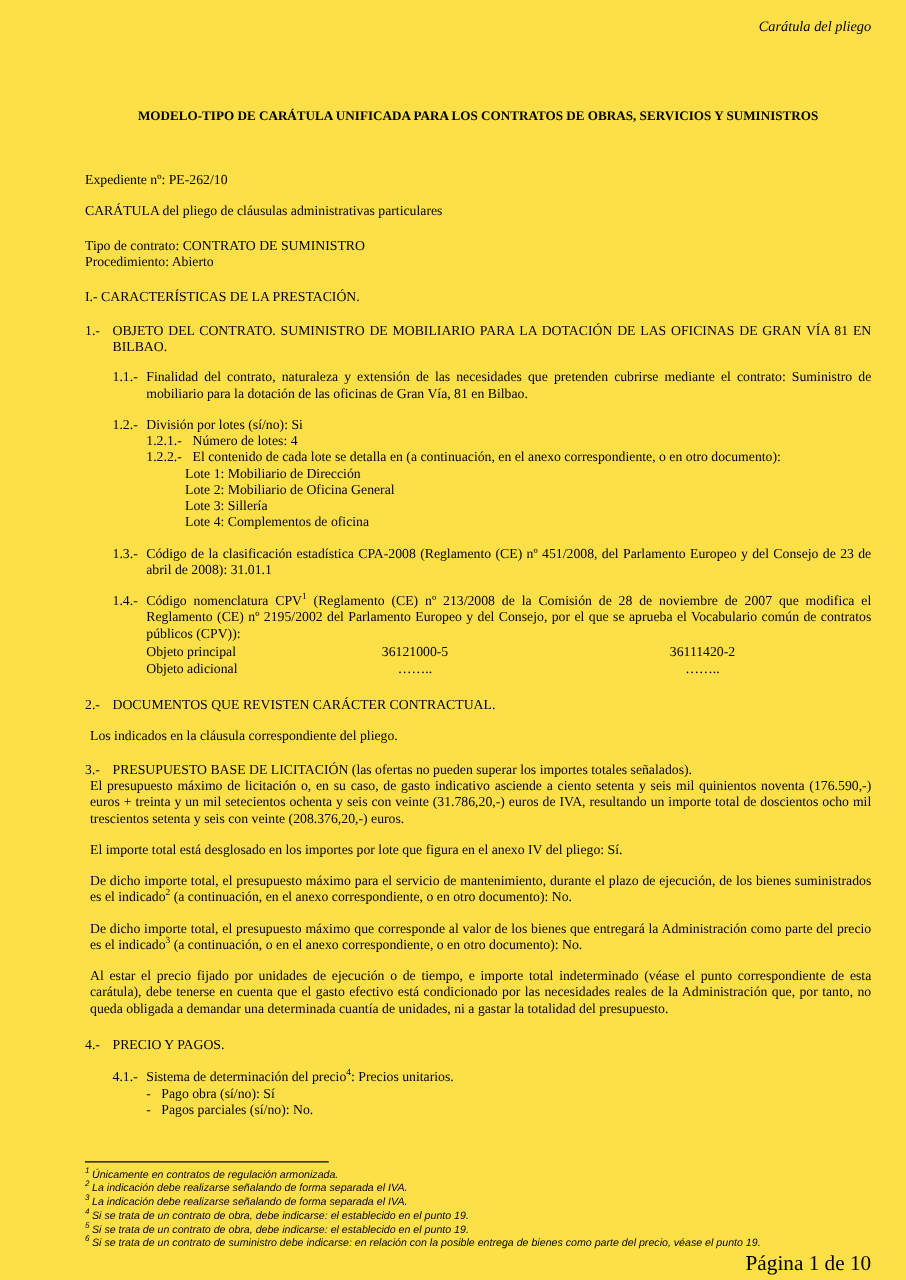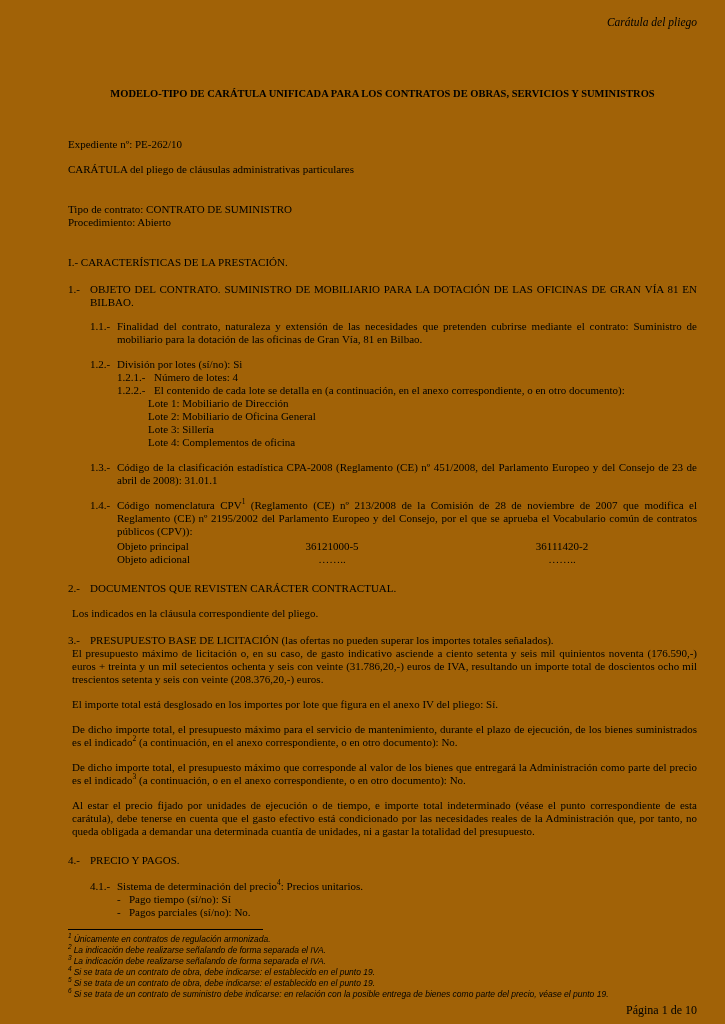--- a/index.html
+++ b/index.html
@@ -1,32 +1,32 @@
 <!DOCTYPE html>
 <html><head>
 <meta charset="utf-8">
 <style>
   html,body{margin:0;padding:0;background:#ffffff;}
   .page{
     position:relative;
     width:725px;height:1024px;
-    background:#a16207;
+    background:#fde047;
     box-sizing:border-box;
     padding:16px 28px 0 68px;
     font-family:"Liberation Serif", serif;
     font-size:11px;line-height:13px;color:#000;
     overflow:hidden;
   }
   .it{}
   sup{font-size:7.5px;line-height:0;vertical-align:super;}
   .hdr{text-align:right;font-style:italic;font-size:11.5px;}
   .title{text-align:center;font-weight:bold;font-size:10.5px;margin-top:58px;}
   .center{text-align:left;} .mt11{margin-top:11px;}
   .mt12{margin-top:12px;} .mt13{margin-top:13px;} .mt14{margin-top:14px;}
-  .mt15{margin-top:27px;} .mt16{margin-top:16px;} .mt38{margin-top:38px;}
+  .mt15{margin-top:15px;} .mt16{margin-top:16px;} .mt38{margin-top:38px;}
   .item{display:flex;align-items:flex-start;}
   .num{flex:0 0 auto;}
   .txt{flex:1 1 auto;}
   .jt .txt{text-align:justify;}
   .lvl1 > .num{width:22px;}
   .lvl2{margin-left:22px;justify-content:center;} .lvl2 > .num{width:27px;}
   .lvl3{margin-left:49px;} .lvl3 > .num{width:37px;}
   .dash{margin-left:49px;} .dash > .num{width:12px;}
   .lote{margin-left:80px;}
   .para{margin-left:4px;text-align:justify;}
@@ -35,21 +35,21 @@
   .cpv-label{width:120px;}
   .cpv-c1{width:190px;text-align:center;}
   .cpv-c2{flex:1 1 auto;text-align:center;}
   .footnotes{
     position:absolute;left:68px;right:28px;bottom:24px;
     font-family:"Liberation Sans", sans-serif;
     font-style:italic;font-size:8.5px;line-height:11px;
   }
   .fn-sep{width:195px;border-top:1px solid #000;margin-bottom:4px;}
   .fn sup{margin-right:2px;font-size:6.5px;}
-  .footer{position:absolute;right:28px;bottom:7px;font-size:12px;}
+  .footer{position:absolute;right:28px;bottom:7px;font-size:17px;}
 </style>
 </head>
 <body>
 
 <div class="page">
 
   <div class="hdr">Carátula del pliego</div>
 
   <div class="title">MODELO-TIPO DE CARÁTULA UNIFICADA PARA LOS CONTRATOS DE OBRAS, SERVICIOS Y SUMINISTROS</div>
 
@@ -128,21 +128,21 @@
   <div class="item lvl1 mt16">
     <span class="num">4.-</span>
     <span class="txt">PRECIO Y PAGOS.</span>
   </div>
   <div class="item lvl2 mt13">
     <span class="num">4.1.-</span>
     <span class="txt"><span>Sistema de determinación del precio</span><sup>4</sup><span>: Precios unitarios.</span></span>
   </div>
   <div class="item dash">
     <span class="num">-</span>
-    <span class="txt"><span>Pago tiempo </span><span class="it">(sí/no)</span><span>: Sí</span></span>
+    <span class="txt"><span>Pago obra </span><span class="it">(sí/no)</span><span>: Sí</span></span>
   </div>
   <div class="item dash">
     <span class="num">-</span>
     <span class="txt"><span>Pagos parciales </span><span class="it">(sí/no)</span><span>: No.</span></span>
   </div>
 
   <div class="footnotes">
     <div class="fn-sep"></div>
     <div class="fn"><sup>1</sup><span>Únicamente en contratos de regulación armonizada.</span></div>
     <div class="fn"><sup>2</sup><span>La indicación debe realizarse señalando de forma separada el IVA.</span></div>

